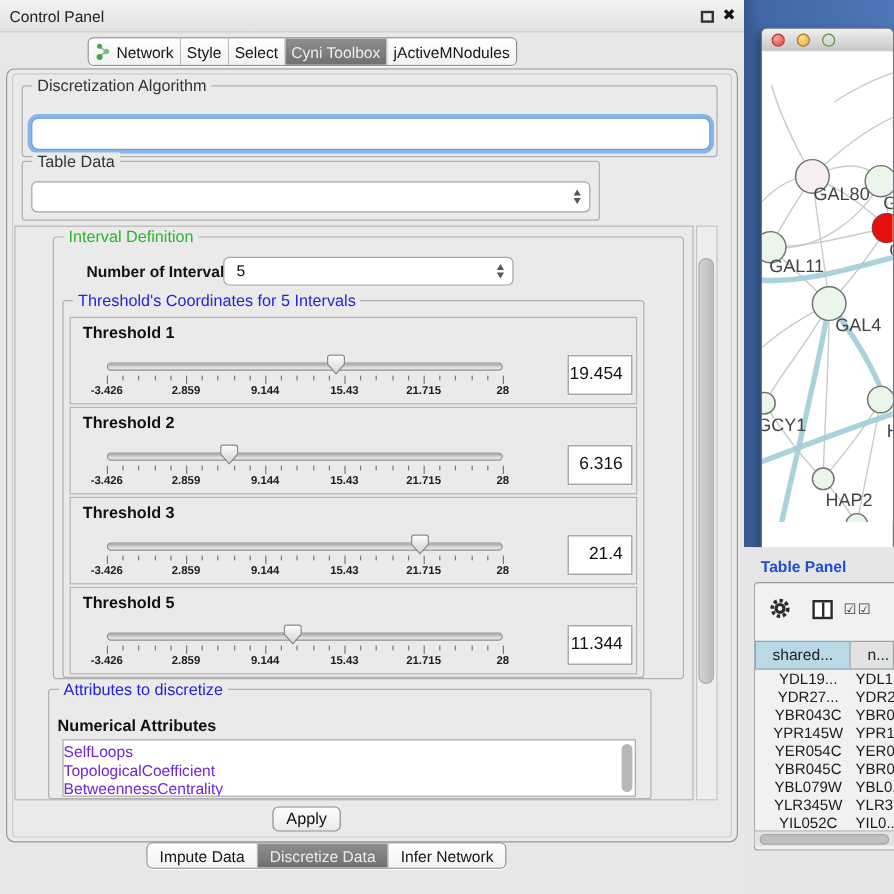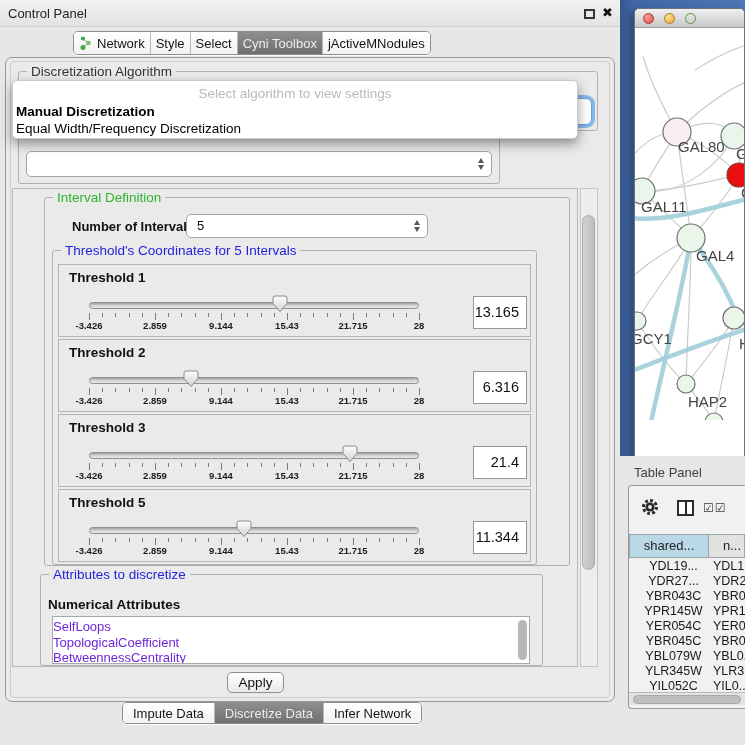--- a/index.html
+++ b/index.html
@@ -65,30 +65,30 @@
   #attr-group{left:40px;top:574px;width:503px;height:92px;}
   #attr-label{left:48px;top:597px;font-size:13.5px;font-weight:bold;color:#111;}
   #attr-list{left:52px;top:616px;width:478px;height:48px;background:#fff;border:1px solid #a9a9a9;overflow:hidden;padding-top:2px;}
   .attr-item{height:15.5px;line-height:15.5px;font-size:13px;color:#6d28d9;}
   #attr-thumb{position:absolute;right:2px;top:3px;width:9px;height:40px;border-radius:5px;background:#b8b8b8;}
 
   #apply-btn{left:227px;top:672px;width:57px;height:21px;border:1px solid #8f8f8f;border-radius:5px;background:linear-gradient(#ffffff,#e9e9e9);font-size:13.5px;color:#111;text-align:center;line-height:19px;}
 
   
   #desktop{left:620px;top:0;width:125px;height:456px;background:linear-gradient(90deg,#36578e,#4168a8 14px,#4d77b8);}
-  #net-window{left:634px;top:8px;width:111px;height:467px;border:1px solid #6d7278;border-radius:5px 5px 0 0;box-shadow:-3px 3px 8px rgba(0,0,0,.35);background:#fff;}
+  #net-window{left:634px;top:23px;width:111px;height:467px;border:1px solid #6d7278;border-radius:5px 5px 0 0;box-shadow:-3px 3px 8px rgba(0,0,0,.35);background:#fff;}
   #net-titlebar{left:0;top:0;width:109px;height:19px;background:linear-gradient(#f0f0f0,#c7c7c7);border-bottom:1px solid #9b9b9b;border-radius:5px 5px 0 0;}
   .light{position:absolute;top:4px;width:11px;height:11px;border-radius:50%;}
   #light-red{left:8px;background:radial-gradient(circle at 35% 30%,#fca49c,#e0453a);border:1px solid #ad3d33;}
   #light-yellow{left:29px;background:radial-gradient(circle at 35% 30%,#fbe08e,#eba43c);border:1px solid #a87c2e;}
   #light-green{left:50px;background:radial-gradient(circle at 35% 30%,#c4e79c,#6cb447;);border:1px solid #5d9440;}
   #net-content{left:0;top:19px;width:109px;height:392px;background:#fff;overflow:hidden;}
 
   #tp-region{left:620px;top:456px;width:125px;height:289px;background:#e6e6e6;}
-  #tp-title{left:634px;top:465px;font-size:13px;color:#404040;}
+  #tp-title{left:634px;top:465px;font-size:13px;color:#1d4ed8;font-weight:bold;}
   #tp-panel{left:628px;top:485px;width:117px;height:224px;background:#f1f1f1;border:1px solid #999;border-right:none;border-radius:4px 0 0 4px;}
   #gear-icon{left:640px;top:497px;}
   #col-icon{left:677px;top:500px;width:17px;height:16px;border:2px solid #2b2b2b;background:#fff;}
   #col-icon:after{content:"";position:absolute;left:50%;top:0;bottom:0;width:2px;margin-left:-1px;background:#2b2b2b;}
   #check-icons{left:703px;top:501px;font-size:12px;color:#3a3a3a;letter-spacing:1px;font-family:"DejaVu Sans",sans-serif;}
   .tp-hcell{top:534px;height:24px;border:1px solid #9aa6ab;font-size:13px;color:#222;line-height:22px;overflow:hidden;white-space:nowrap;}
   #tp-h1{left:629px;width:80px;background:var(--hdrblue);text-align:center;}
   #tp-h2{left:709px;width:36px;background:#e2e2e2;border-left:none;text-align:right;padding-right:3px;}
   #tp-rows{left:630px;top:559px;width:115px;height:132px;overflow:hidden;}
   .tp-row{display:flex;height:15px;line-height:15px;font-size:12.5px;color:#1a1a1a;white-space:nowrap;text-align:center;}
@@ -211,21 +211,21 @@
         <div class="th-tick" style="left:360.0px;top:48px;height:7px"></div>
         <span class="th-sl" style="left:30px">-3.426</span>
         <span class="th-sl" style="left:96px">2.859</span>
         <span class="th-sl" style="left:162px">9.144</span>
         <span class="th-sl" style="left:228px">15.43</span>
         <span class="th-sl" style="left:294px">21.715</span>
         <span class="th-sl" style="left:360px">28</span>
         <svg class="th-handle" style="left:212.5px" width="16" height="18">
           <path d="M3,1 h10 a2,2 0 0 1 2,2 v5.5 L8,16.5 L1,8.5 V3 a2,2 0 0 1 2,-2 Z" fill="url(#hgrad)" stroke="#8b8b8b"></path>
         </svg>
-        <div class="th-value">13.165</div>
+        <div class="th-value">19.454</div>
       </div>
       <div class="thp">
         <span class="th-label">Threshold 2</span>
         <div class="th-track"></div>
         <div class="th-tick" style="left:30.0px;top:48px;height:7px"></div>
         <div class="th-tick" style="left:43.2px;top:48px;height:4px"></div>
         <div class="th-tick" style="left:56.4px;top:48px;height:4px"></div>
         <div class="th-tick" style="left:69.6px;top:48px;height:4px"></div>
         <div class="th-tick" style="left:82.8px;top:48px;height:4px"></div>
         <div class="th-tick" style="left:96.0px;top:48px;height:7px"></div>
@@ -360,25 +360,20 @@
         <span>Impute Data</span>
       </div>
       <div class="seg sel">
         <span>Discretize Data</span>
       </div>
       <div class="seg">
         <span>Infer Network</span>
       </div>
     </div>
 
-  <div class="abs" id="popup">
-    <div class="pop-hint">Select algorithm to view settings</div>
-    <div class="pop-opt bold">Manual Discretization</div>
-    <div class="pop-opt">Equal Width/Frequency Discretization</div>
-  </div>
 
   <div class="abs" id="desktop"></div>
   <div class="abs" id="net-window">
     <div class="abs" id="net-titlebar">
       <div class="light" id="light-red"></div>
       <div class="light" id="light-yellow"></div>
       <div class="light" id="light-green"></div>
     </div>
     <div class="abs" id="net-content"><svg width="109" height="392">
           <path d="M42,104 C68,78 92,62 115,52" fill="none" stroke="#c9cdca" stroke-width="1.2"></path>

